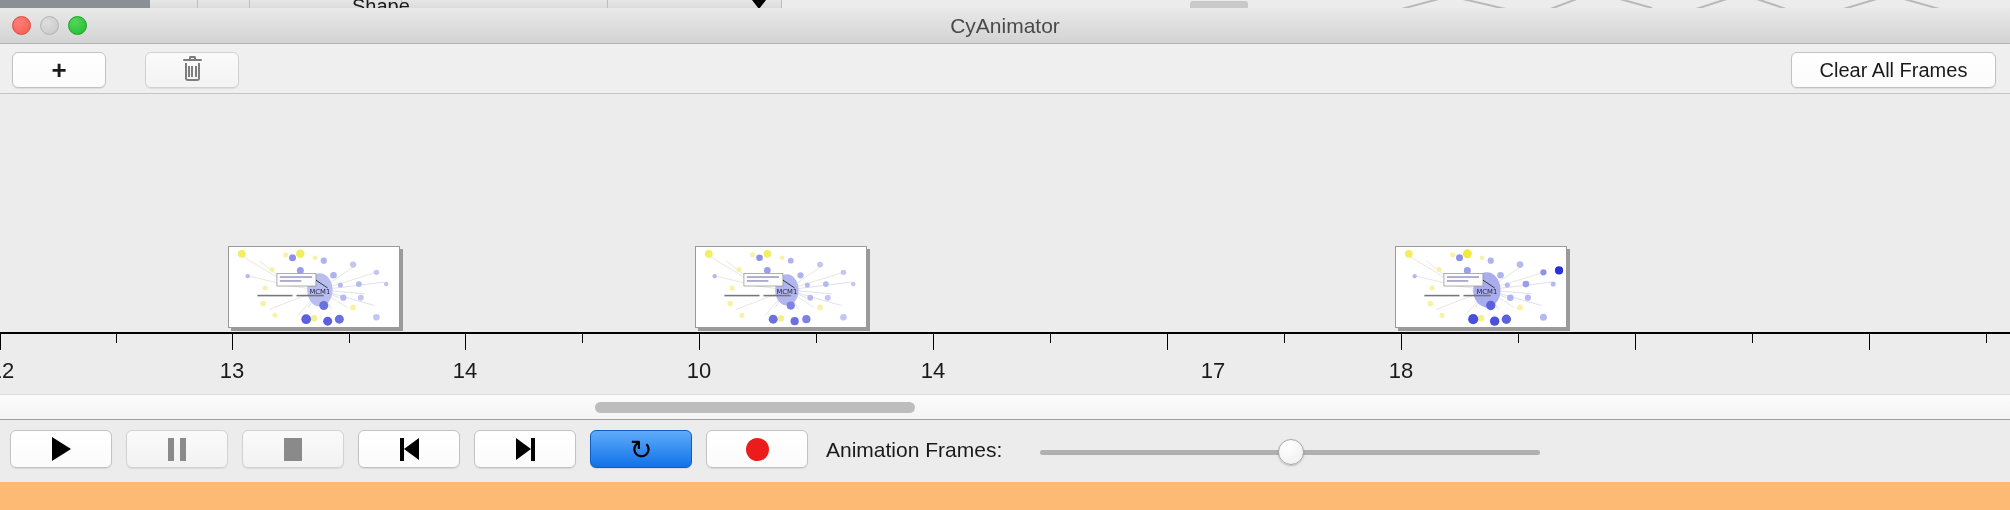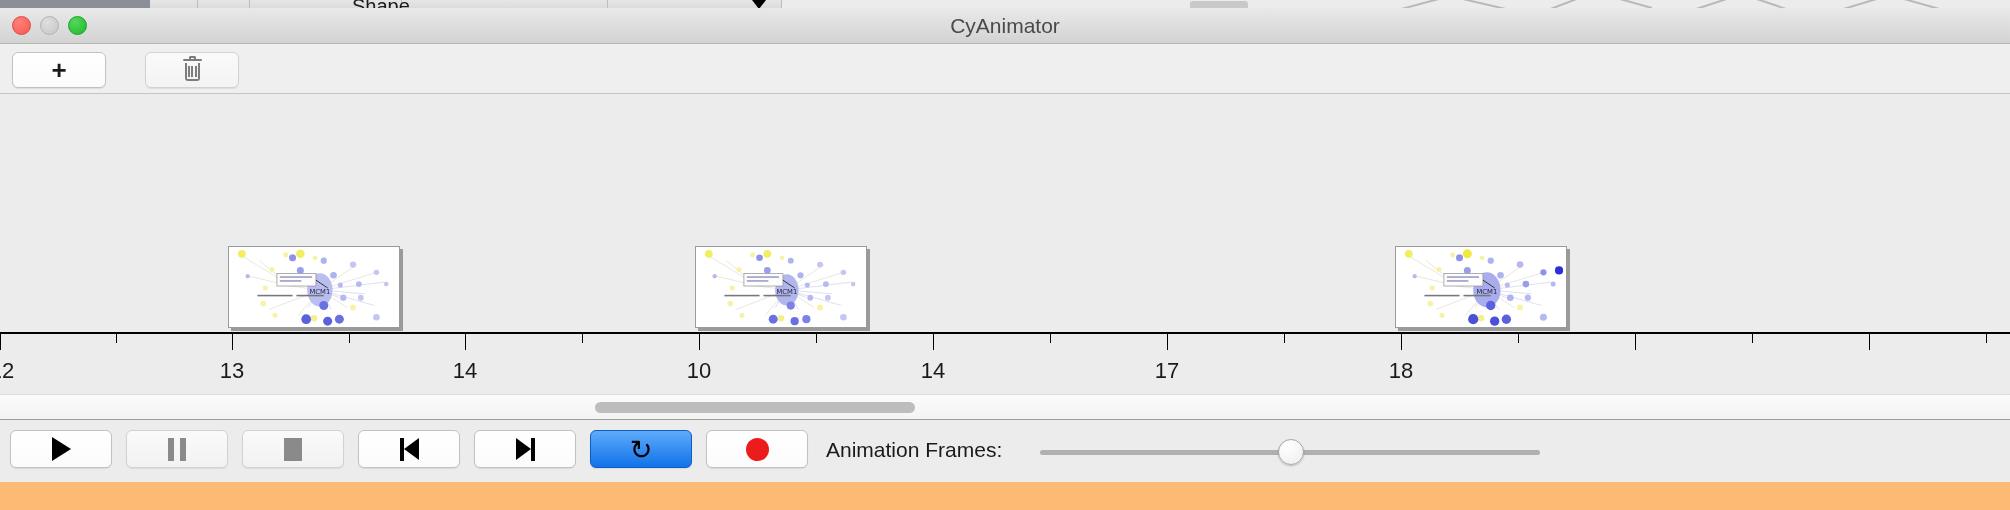--- a/index.html
+++ b/index.html
@@ -243,20 +243,23 @@
     </div>
     <div class="tbtn disabled" id="btn-delete">
       <span class="trash-icon">
         <span class="handle"></span>
           <span class="lid"></span>
           <span class="can"></span>
         <span class="bar" style="left:5px;"></span>
         <span class="bar" style="left:8.5px;"></span>
         <span class="bar" style="left:12px;"></span>
       </span>
+    </div>
+    <div class="tbtn" id="btn-clear">
+      <span>Clear All Frames</span>
     </div>
   </div>
 
   <div id="timeline">
 
     <div class="thumb" style="left:228px;">
       <svg viewBox="0 0 172 82">
         <g stroke="#d8d8c0" stroke-width=".6" fill="none">
           <path d="M10 8 L40 26 L62 40 M62 40 L92 44 M92 44 L130 18 M92 44 L150 26 M92 44 L120 62 M92 44 L70 70 M92 44 L40 64 M30 14 L62 40 M62 40 L20 30"></path>
         </g>
@@ -417,21 +420,21 @@
     <div class="tick major" style="left:1869px;"></div>
     <div class="tick minor" style="left:1986px;"></div>
   </div>
 
   <div id="tick-labels">
     <div class="tick-label" style="left:2px;">12</div>
     <div class="tick-label" style="left:232px;">13</div>
     <div class="tick-label" style="left:465px;">14</div>
     <div class="tick-label" style="left:699px;">10</div>
     <div class="tick-label" style="left:933px;">14</div>
-    <div class="tick-label" style="left:1167px;">17</div>
+    <div class="tick-label" style="left:1213px;">17</div>
     <div class="tick-label" style="left:1401px;">18</div>
   </div>
 
 
   <div id="hscroll">
     <div id="hscroll-thumb"></div>
   </div>
 
   <div id="controls">
     <div class="cbtn" id="c-play">

